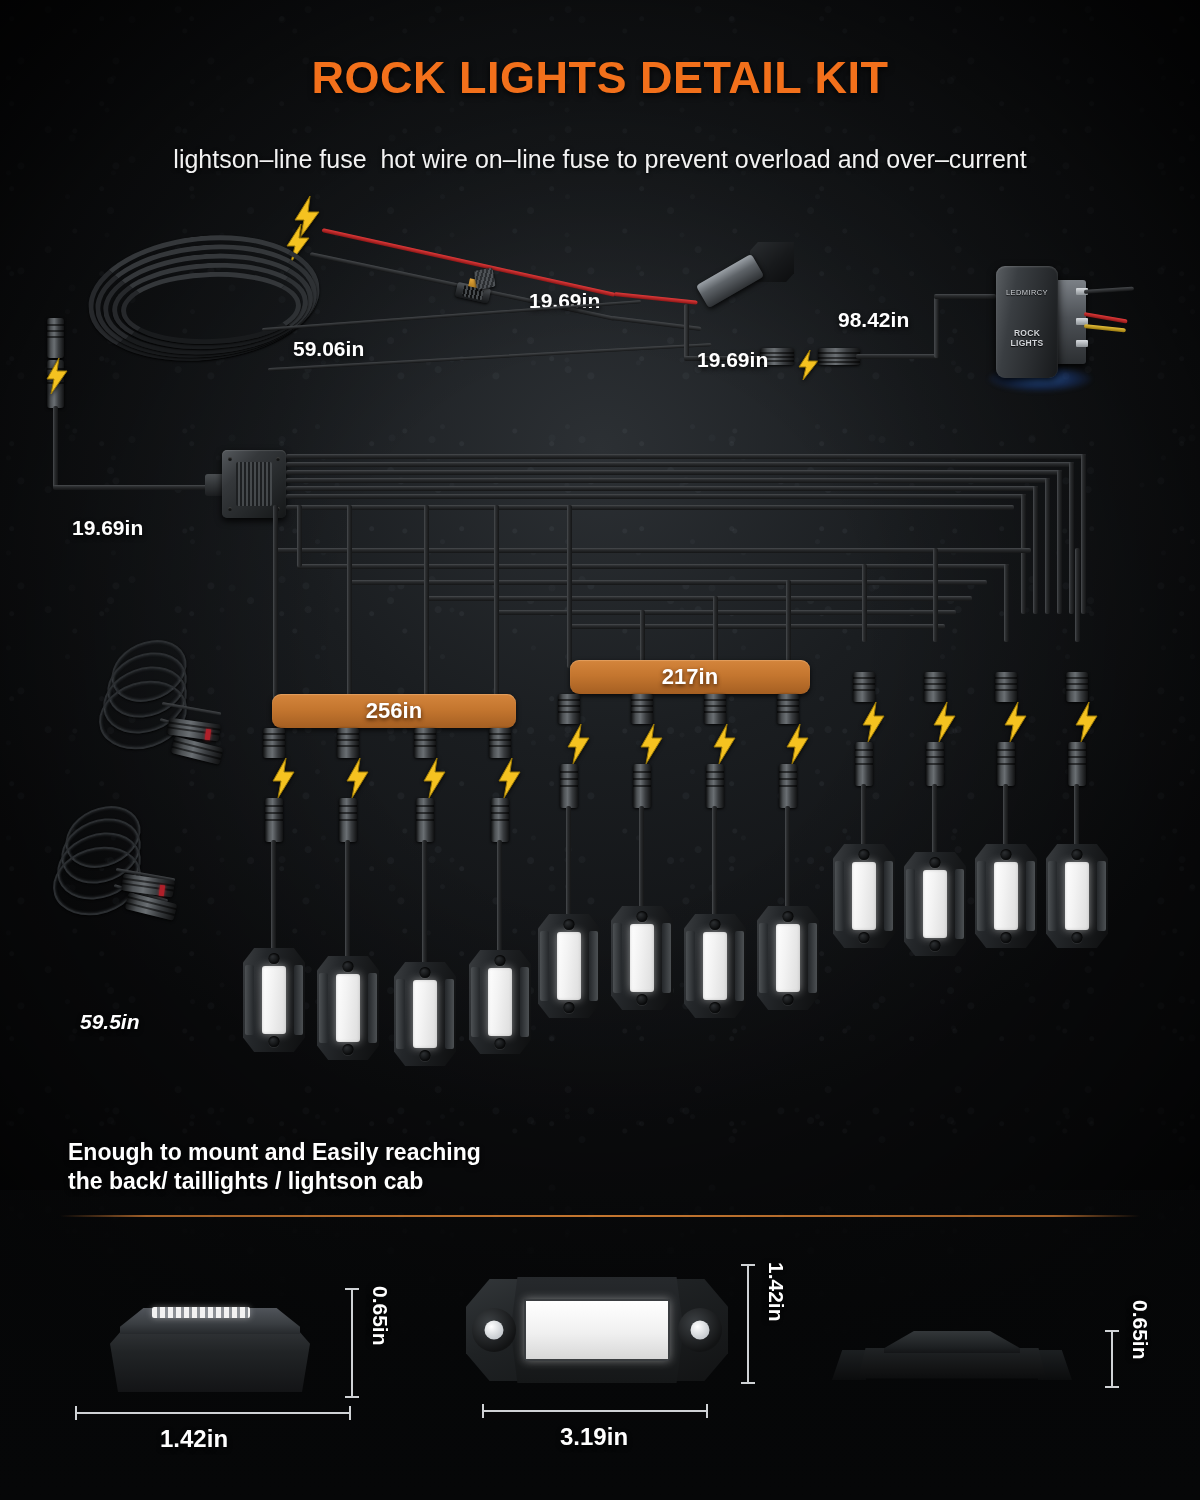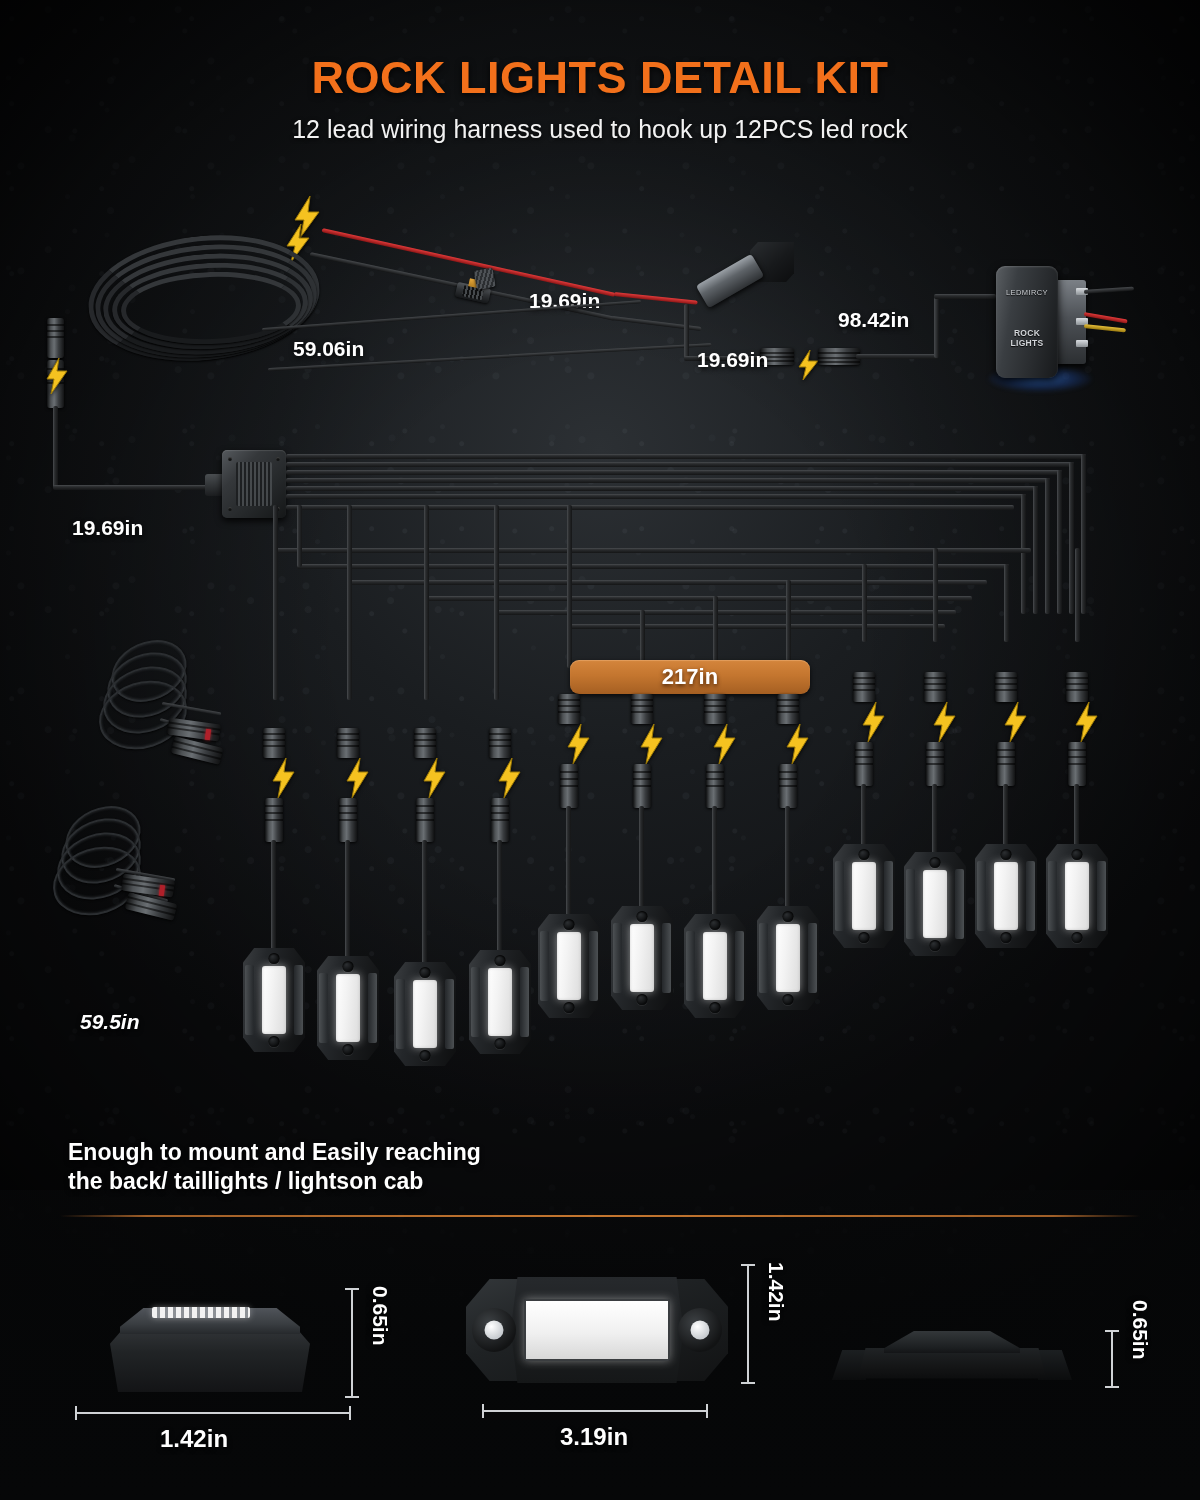--- a/index.html
+++ b/index.html
@@ -351,21 +351,21 @@
 <body>
 
 <div id="stage">
 
   <div class="bg"></div>
   <div class="bg-noise"></div>
   <div class="bg-vignette"></div>
   <div class="bg-lower"></div>
 
   <div class="title">ROCK LIGHTS DETAIL KIT</div>
-  <div class="subtitle" style="top:114px;">12 lead wiring harness used to hook up 12PCS led rock</div>
+  <div class="subtitle" style="top:144px;">lightson–line fuse  hot wire on–line fuse to prevent overload and over–current</div>
 
   <div class="bolt" style="left:292px; top:196px;">
     <svg width="30" height="42" viewBox="0 0 30 42">
         <path d="M18 0 L3 24 L12 24 L8 42 L27 16 L16 16 Z" fill="#F5C220" stroke="#9c7a08" stroke-width="1"></path>
       </svg>
   </div>
   <div class="bolt" style="left:284px; top:224px;">
     <svg width="28" height="38" viewBox="0 0 28 38">
         <path d="M17 0 L3 22 L11 22 L7 38 L25 14 L15 14 Z" fill="#F5C220" stroke="#9c7a08" stroke-width="1"></path>
       </svg>
@@ -508,20 +508,23 @@
   <div class="wire v" style="left:786px; top:580px; height:88px;"></div>
 
   <div class="wire v" style="left:862px; top:564px; height:78px;"></div>
   <div class="wire v" style="left:933px; top:548px; height:94px;"></div>
   <div class="wire v" style="left:1004px; top:564px; height:78px;"></div>
   <div class="wire v" style="left:1075px; top:548px; height:94px;"></div>
 
   <div class="olabel" style="left:570px; top:660px; width:240px; height:34px;">
     <span>217in</span>
   </div>
+  <div class="olabel" style="left:272px; top:694px; width:244px; height:34px;">
+    <span>256in</span>
+  </div>
 
   <div class="conn" style="left:263px; top:728px; width:22px; height:30px;">
       <div class="rib" style="top:5px;"></div>
       <div class="rib" style="top:11px;"></div>
       <div class="rib" style="top:17px;"></div>
     </div>
   <div class="bolt" style="left:270px; top:758px;">
       <svg width="26" height="40" viewBox="0 0 26 40">
         <path d="M16 0 L3 23 L11 23 L8 40 L24 14 L14 14 Z" fill="#F5C220" stroke="#9c7a08" stroke-width="1"></path>
       </svg>

